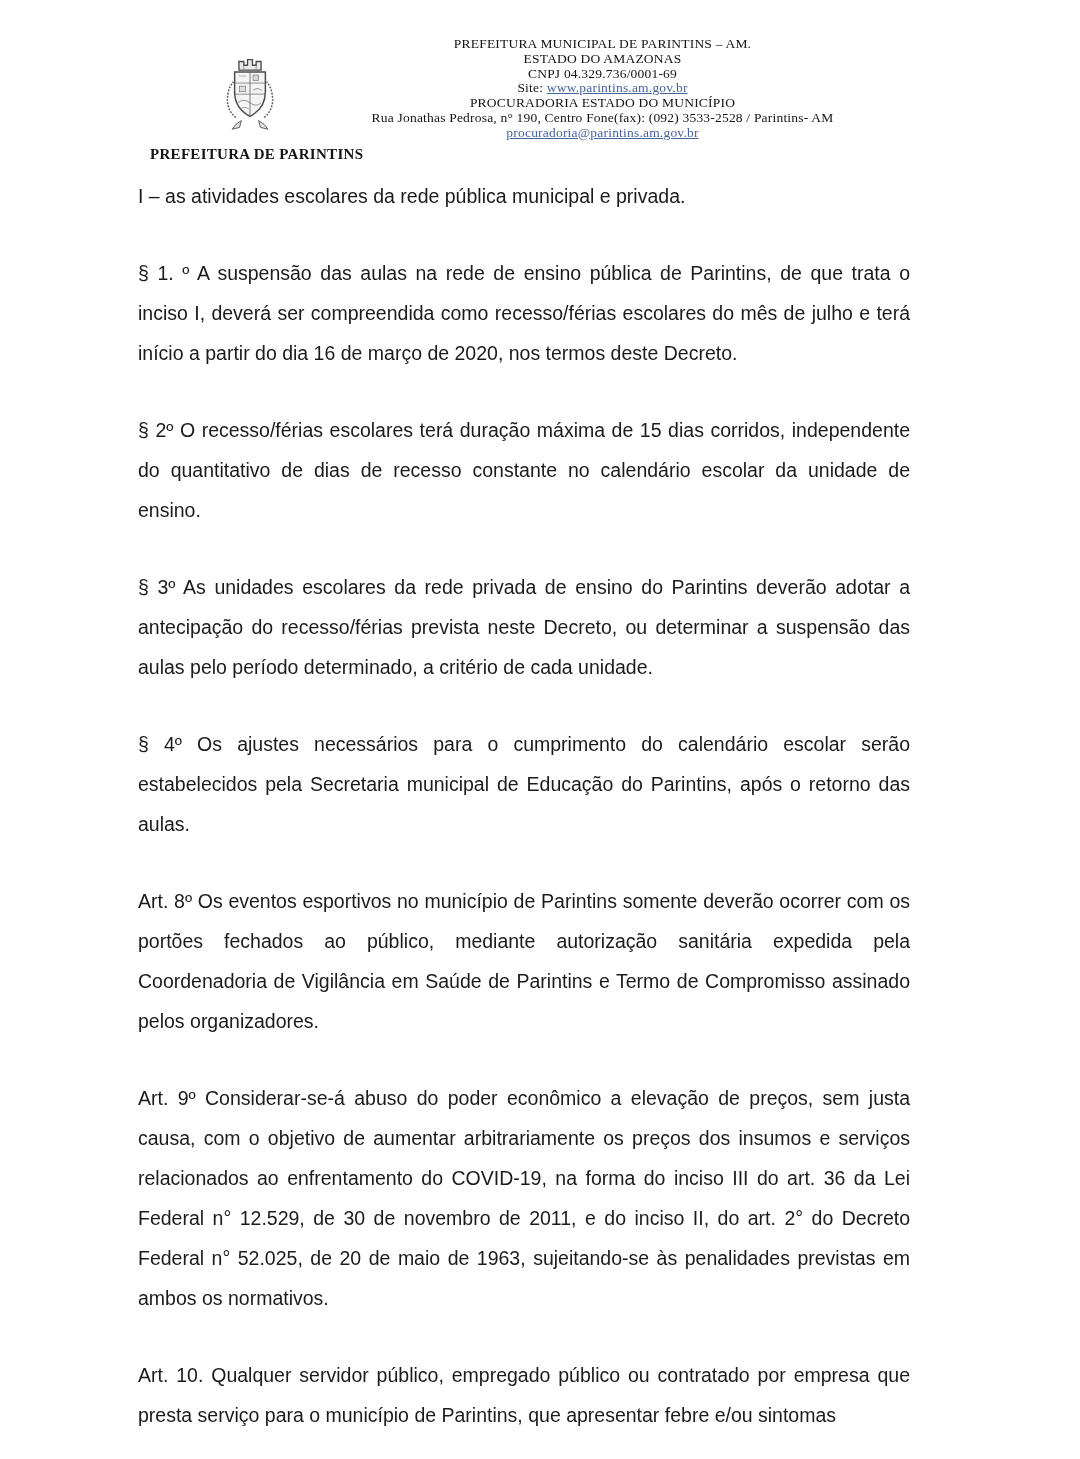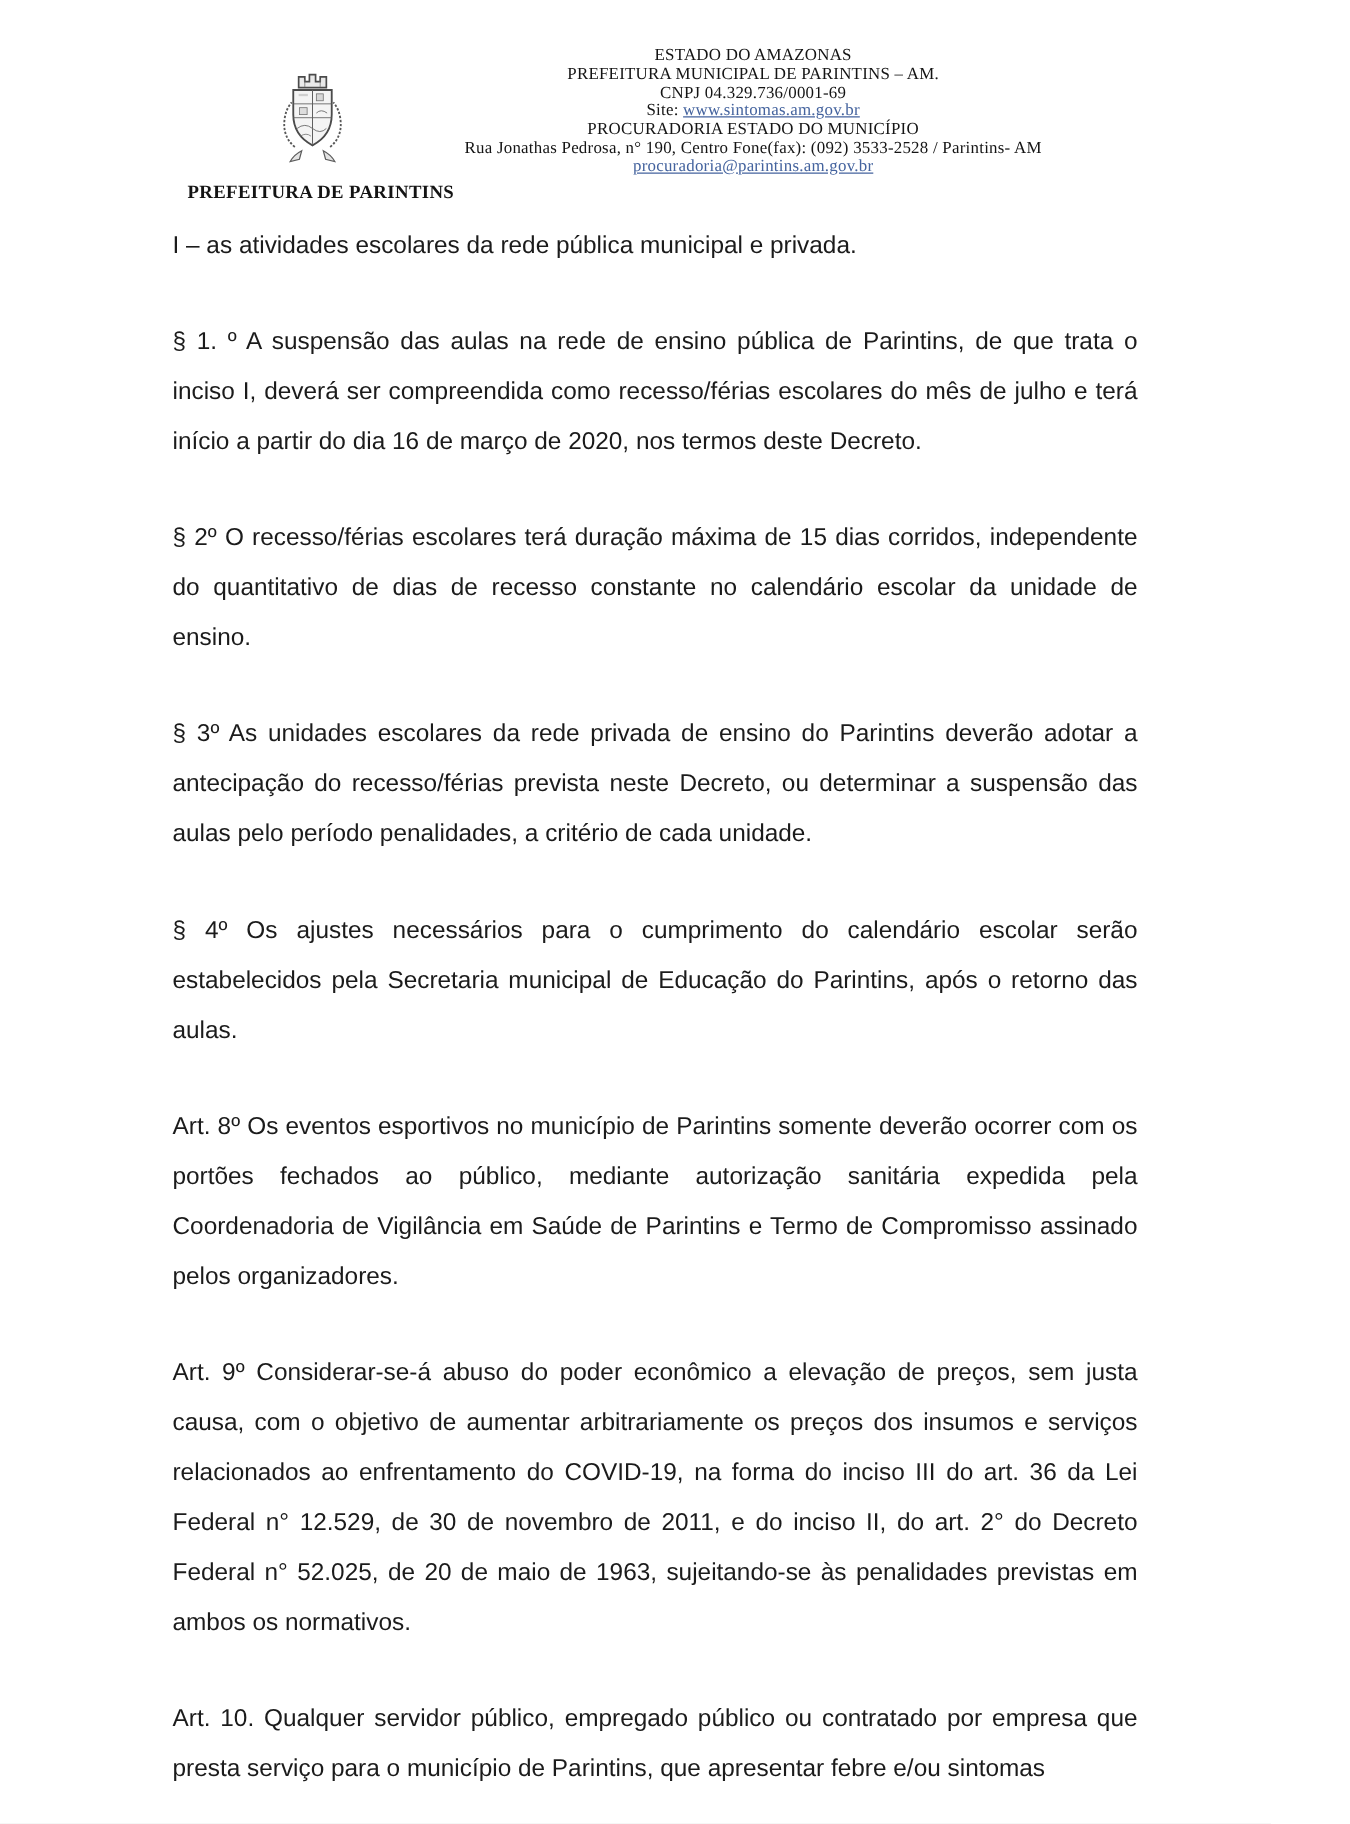--- a/index.html
+++ b/index.html
@@ -98,40 +98,40 @@
 
         <path d="M73 100 Q90 86 86 62 Q84 50 77 42" fill="none" stroke="#585858" stroke-width="2.4" stroke-dasharray="3 2.2"></path>
 
         <path d="M36 105 q-10 5 -15 14 l12 -3 z" fill="#e3e3e3" stroke="#5c5c5c" stroke-width="1.6"></path>
         <path d="M64 105 q10 5 15 14 l-12 -3 z" fill="#e3e3e3" stroke="#5c5c5c" stroke-width="1.6"></path>
       </svg>
       <div class="crest-caption">PREFEITURA DE PARINTINS</div>
     </div>
 
     <div class="letterhead-text">
+      <div class="lh-line">PREFEITURA MUNICIPAL DE PARINTINS – AM.</div>
       <div class="lh-line">ESTADO DO AMAZONAS</div>
-      <div class="lh-line">PREFEITURA MUNICIPAL DE PARINTINS – AM.</div>
       <div class="lh-line">CNPJ 04.329.736/0001-69</div>
       <div class="lh-line">
         <span>Site:</span>
-        <a class="lh-link">www.sintomas.am.gov.br</a>
+        <a class="lh-link">www.parintins.am.gov.br</a>
       </div>
       <div class="lh-line">PROCURADORIA ESTADO DO MUNICÍPIO</div>
       <div class="lh-line">Rua Jonathas Pedrosa, n° 190, Centro Fone(fax): (092) 3533-2528 / Parintins- AM</div>
       <div class="lh-line">
         <a class="lh-link">procuradoria@parintins.am.gov.br</a>
       </div>
     </div>
 
   </header>
 
   <main class="doc-body">
     <p class="para">I – as atividades escolares da rede pública municipal e privada.</p>
     <p class="para">§ 1. º   A suspensão das aulas na rede de ensino pública de Parintins, de que trata o inciso I, deverá ser compreendida como recesso/férias escolares do mês de julho e terá início a partir do dia 16 de março de 2020, nos termos deste Decreto.</p>
     <p class="para">§ 2º O recesso/férias escolares terá duração máxima de 15 dias corridos, independente do quantitativo de dias de recesso constante no calendário escolar da unidade de ensino.</p>
-    <p class="para">§ 3º As unidades escolares da rede privada de ensino do Parintins deverão adotar a antecipação do recesso/férias prevista neste Decreto, ou determinar a suspensão das aulas pelo período penalidades, a critério de cada unidade.</p>
+    <p class="para">§ 3º As unidades escolares da rede privada de ensino do Parintins deverão adotar a antecipação do recesso/férias prevista neste Decreto, ou determinar a suspensão das aulas pelo período determinado, a critério de cada unidade.</p>
     <p class="para">§ 4º Os ajustes necessários para o cumprimento do calendário escolar serão estabelecidos pela Secretaria  municipal de Educação do Parintins, após o retorno das aulas.</p>
     <p class="para">Art. 8º Os eventos esportivos no município de Parintins somente deverão ocorrer com os portões fechados ao público, mediante autorização sanitária expedida pela Coordenadoria de Vigilância em Saúde de Parintins e Termo de Compromisso assinado pelos organizadores.</p>
     <p class="para">Art. 9º Considerar-se-á abuso do poder econômico a elevação de preços, sem justa causa, com o objetivo de aumentar arbitrariamente os preços dos insumos e serviços relacionados ao enfrentamento do COVID-19, na forma do inciso III do art. 36 da Lei Federal n° 12.529, de 30 de novembro de 2011, e do inciso II, do art. 2° do Decreto Federal n° 52.025, de 20 de maio de 1963, sujeitando-se às penalidades previstas em ambos os normativos.</p>
     <p class="para">Art. 10.   Qualquer servidor público, empregado público ou contratado por empresa que presta serviço para o município de Parintins, que apresentar febre e/ou sintomas</p>
   </main>
 
 </div>
 
 </body></html>

